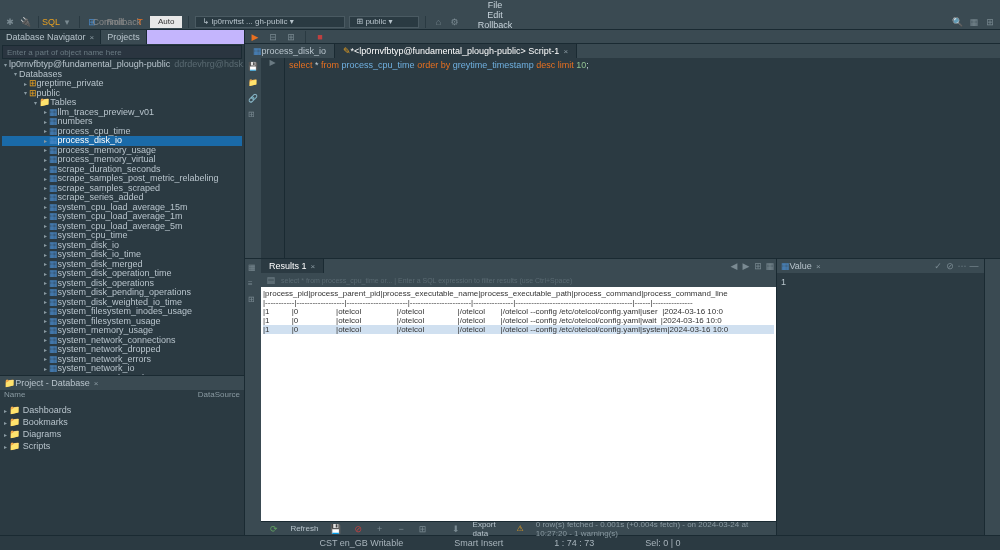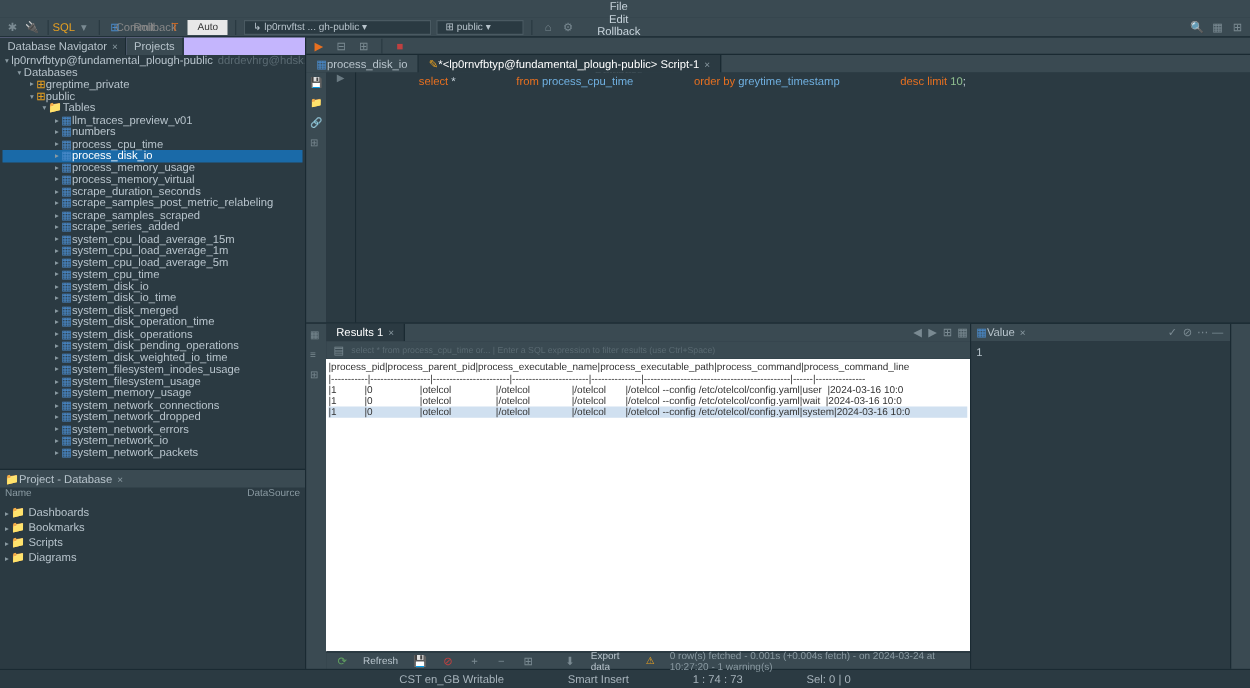--- a/index.html
+++ b/index.html
@@ -37,21 +37,21 @@
 .rightcol { flex: 1; display: flex; flex-direction: column; border-left: 1px solid #1a2a32; }
 .right-toolbar { background: #3a4a52; height: 14px; display: flex; align-items: center; padding: 0 4px; gap: 6px; font-size: 8px; border-bottom: 1px solid #1a2a32; }
 .editor-tabs { background: #3a4a52; height: 14px; display: flex; align-items: center; font-size: 9px; }
 .ed-tab { padding: 0 8px; height: 14px; display: flex; align-items: center; border-right: 1px solid #1a2a32; cursor: pointer; }
 .ed-tab.active { background: #2b3a42; color: #fff; }
 .editor-area { display: flex; height: 200px; }
 .gutter { width: 24px; background: #2b3a42; border-right: 1px solid #1a2a32; }
 .gutter div { height: 12px; text-align: center; font-size: 8px; color: #6a7a82; }
 .code { flex: 1; background: #2b3a42; padding: 2px 4px; font-family: 'Consolas', monospace; font-size: 9px; }
 .code-line { height: 12px; }
-.kw { color: #e87020; margin-left: 46px; }
+.kw { color: #e87020; }
 .kw2 { color: #70b0e0; }
 .ident { color: #c8d4dc; }
 .num { color: #90c090; }
 .results-area { flex: 1; display: flex; border-top: 1px solid #1a2a32; }
 .results-main { width: 515px; display: flex; flex-direction: column; }
 .res-tabs { background: #3a4a52; height: 14px; display: flex; align-items: center; font-size: 9px; }
 .res-toolbar { background: #3a4a52; height: 14px; display: flex; align-items: center; gap: 4px; padding: 0 4px; font-size: 7px; color: #6a7a82; overflow: hidden; }
 .data-grid { flex: 1; background: #fff; color: #333; font-family: 'Consolas', monospace; font-size: 8px; overflow: auto; padding: 2px; }
 .grid-header { white-space: pre; }
 .grid-row { white-space: pre; }
@@ -108,20 +108,21 @@
   <div class="leftcol">
     <div class="nav-tabs">
       <div class="nav-tab">
           <span>Database Navigator</span>
           <span class="close-x">×</span>
         </div>
       <div class="nav-tab inactive">
           <span>Projects</span>
         </div>
     </div>
+    <div class="search-box">Enter a part of object name here</div>
     <div class="tree">
       <div class="tree-item indent-0">
           <span class="folder-open"></span>
           <span>lp0rnvfbtyp@fundamental_plough-public</span> 
           <span style="color:#5a6a72;margin-left:4px">ddrdevhrg@hdsk.test-gp-…</span>
         </div>
       <div class="tree-item indent-1">
           <span class="folder-open db-icon"></span>
           <span>Databases</span>
         </div>
@@ -178,22 +179,22 @@
           <span>Project - Database</span>
           <span class="close-x">×</span>
         </div>
       <div class="proj-cols">
           <span>Name</span>
           <span>DataSource</span>
         </div>
       <div class="proj-tree">
         <div class="proj-item"><span class="folder-closed"></span><span style="color:#e8a020">📁 </span><span>Dashboards</span></div>
         <div class="proj-item"><span class="folder-closed"></span><span style="color:#e8a020">📁 </span><span>Bookmarks</span></div>
+        <div class="proj-item"><span class="folder-closed"></span><span style="color:#e8a020">📁 </span><span>Diagrams</span></div>
         <div class="proj-item"><span class="folder-closed"></span><span style="color:#e8a020">📁 </span><span>Scripts</span></div>
-        <div class="proj-item"><span class="folder-closed"></span><span style="color:#e8a020">📁 </span><span>Diagrams</span></div>
       </div>
     </div>
   </div>
 
   <div class="rightcol">
     <div class="right-toolbar">
       <span class="tb-icon" style="color:#e87020">▶</span>
       <span class="tb-icon">⊟</span>
       <span class="tb-icon">⊞</span>
       <span class="tb-sep"></span>

